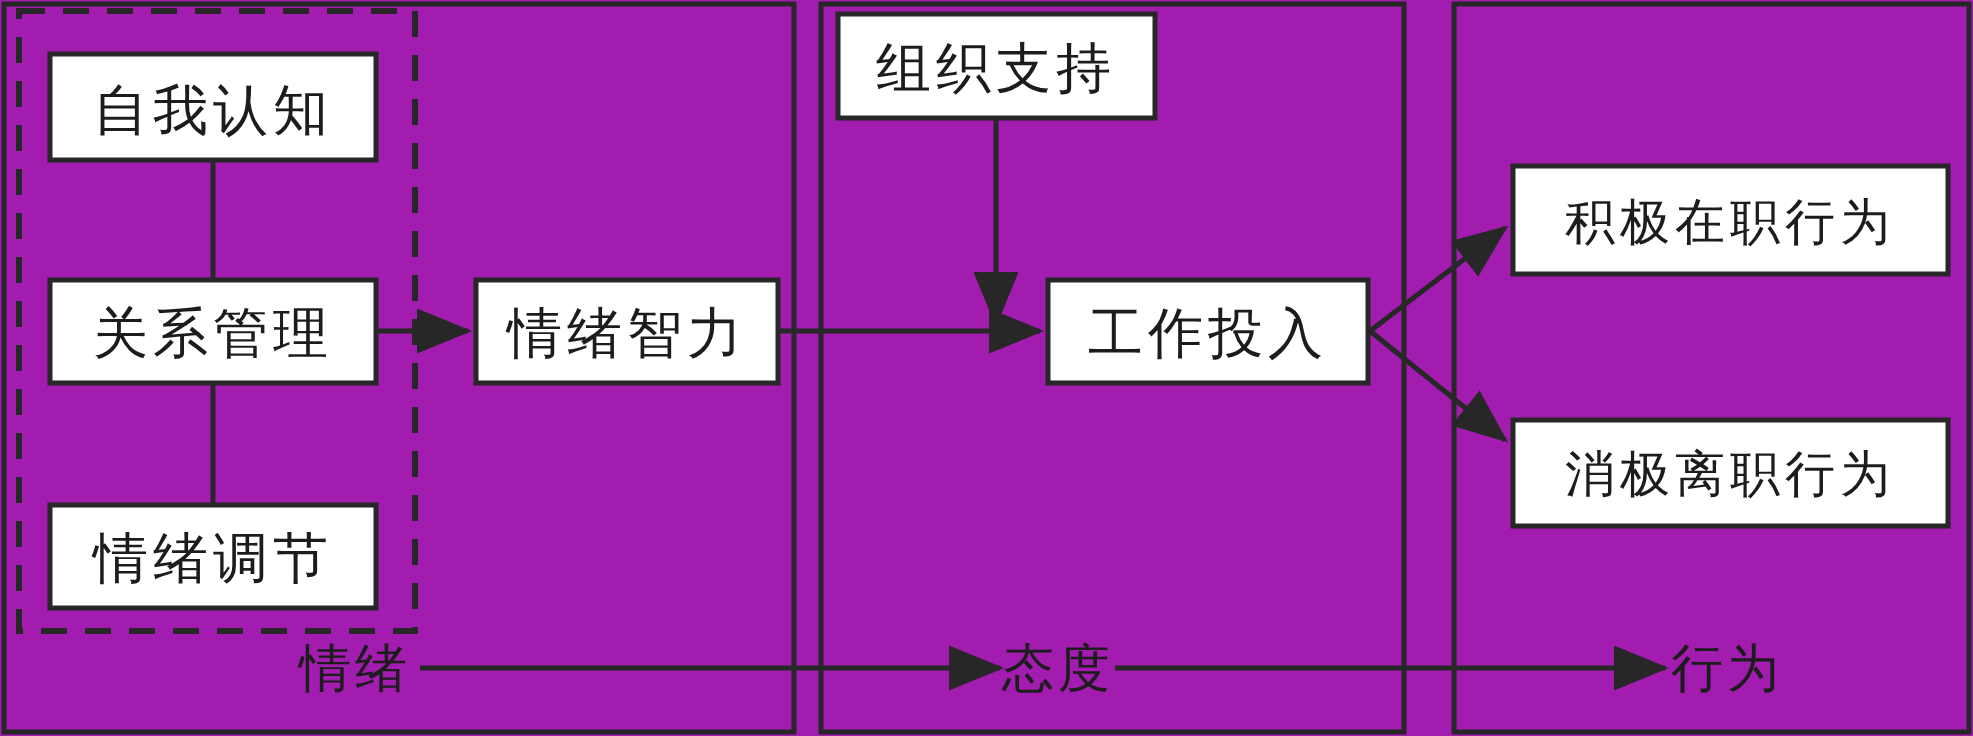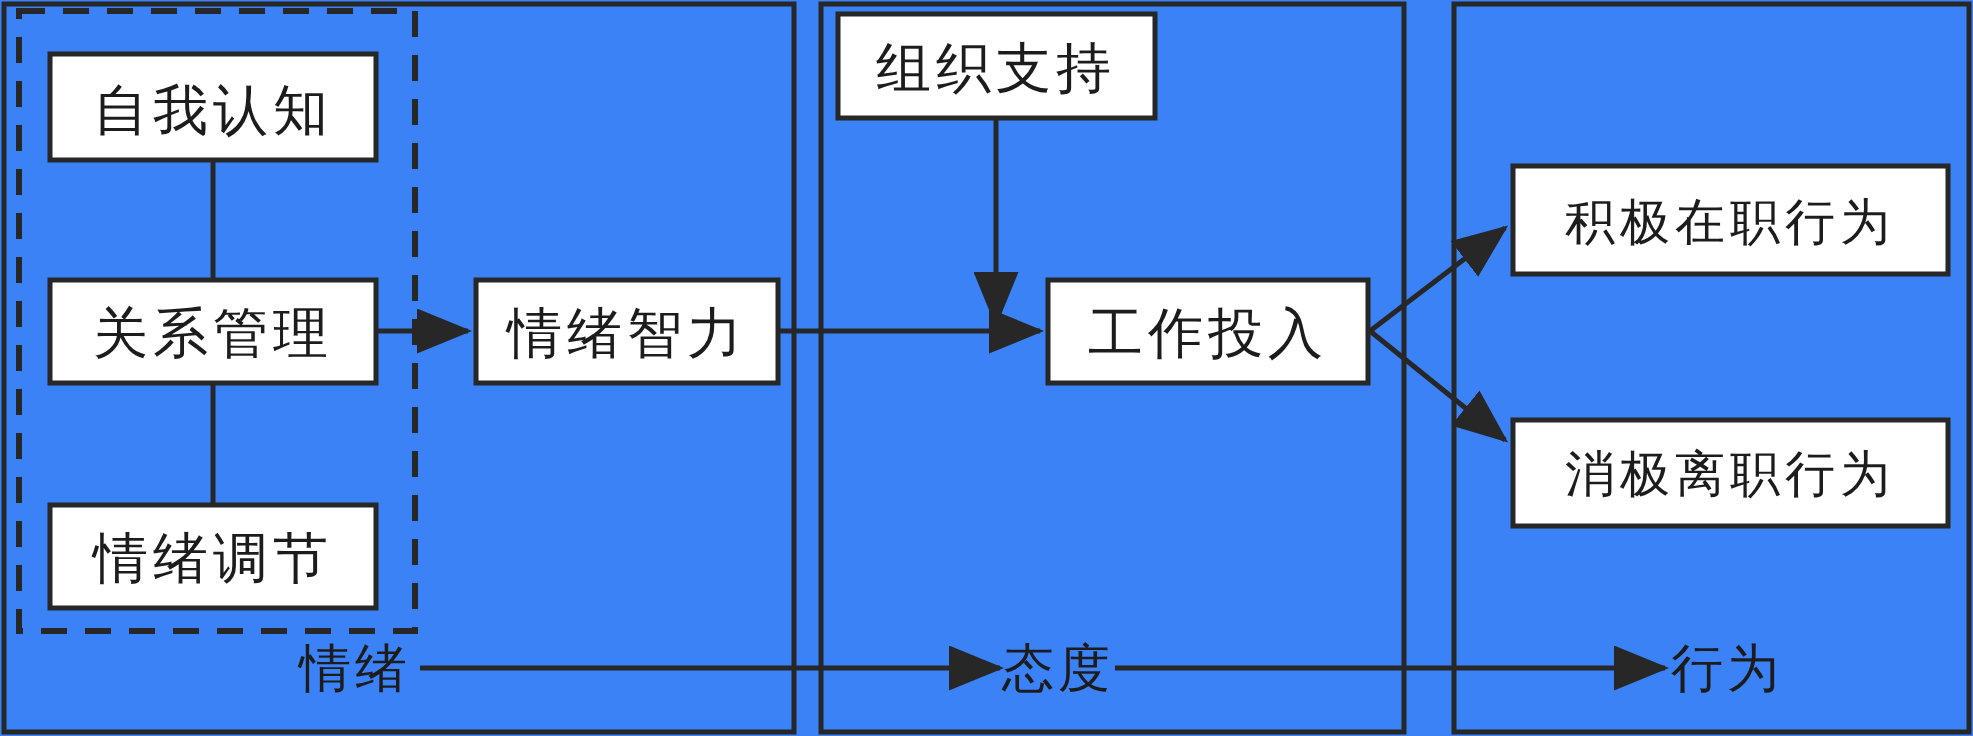--- a/index.html
+++ b/index.html
@@ -10,21 +10,21 @@
   body {
     width: 1973px;
     height: 736px;
     font-family: "DejaVu Serif", "Liberation Serif", serif;
     overflow: hidden;
   }
   #diagram-root {
     position: relative;
     width: 1973px;
     height: 736px;
-    background: #3b82f6;
+    background: #a21caf;
   }
   svg#diagram-svg {
     display: block;
     width: 1973px;
     height: 736px;
   }
   .panel-rect {
     fill: none;
     stroke: #272727;
     stroke-width: 5;

